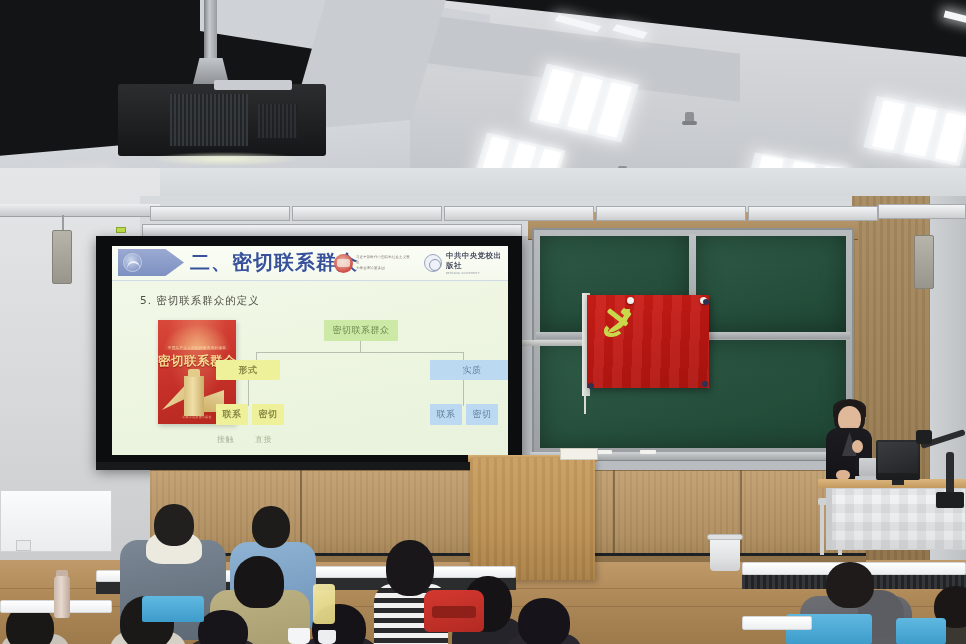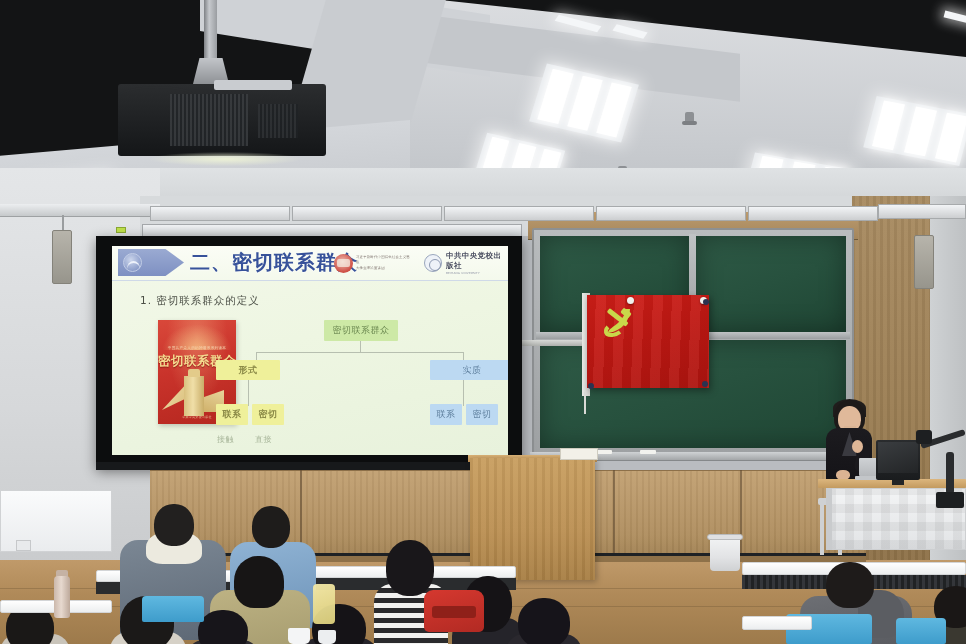--- a/index.html
+++ b/index.html
@@ -719,21 +719,21 @@
     </div>
 
     <div class="logo-b">
       <div class="seal"></div>
       <div>
         <div class="name">中共中央党校出版社</div>
         <div class="sub">BEIHANG UNIVERSITY</div>
       </div>
     </div>
 
-    <div class="slide-sub">1. 密切联系群众的定义</div>
+    <div class="slide-sub">5. 密切联系群众的定义</div>
 
     <div class="poster">
       <div class="poster-rays"></div>
       <div class="poster-smalltxt">中国共产党人的精神谱系系列读本</div>
       <div class="poster-title">密切联系群众</div>
       <div class="poster-wing"></div>
       <div class="poster-wing2"></div>
       <div class="poster-mon"></div>
       <div class="poster-footer">中共中央党校出版社</div>
     </div>

